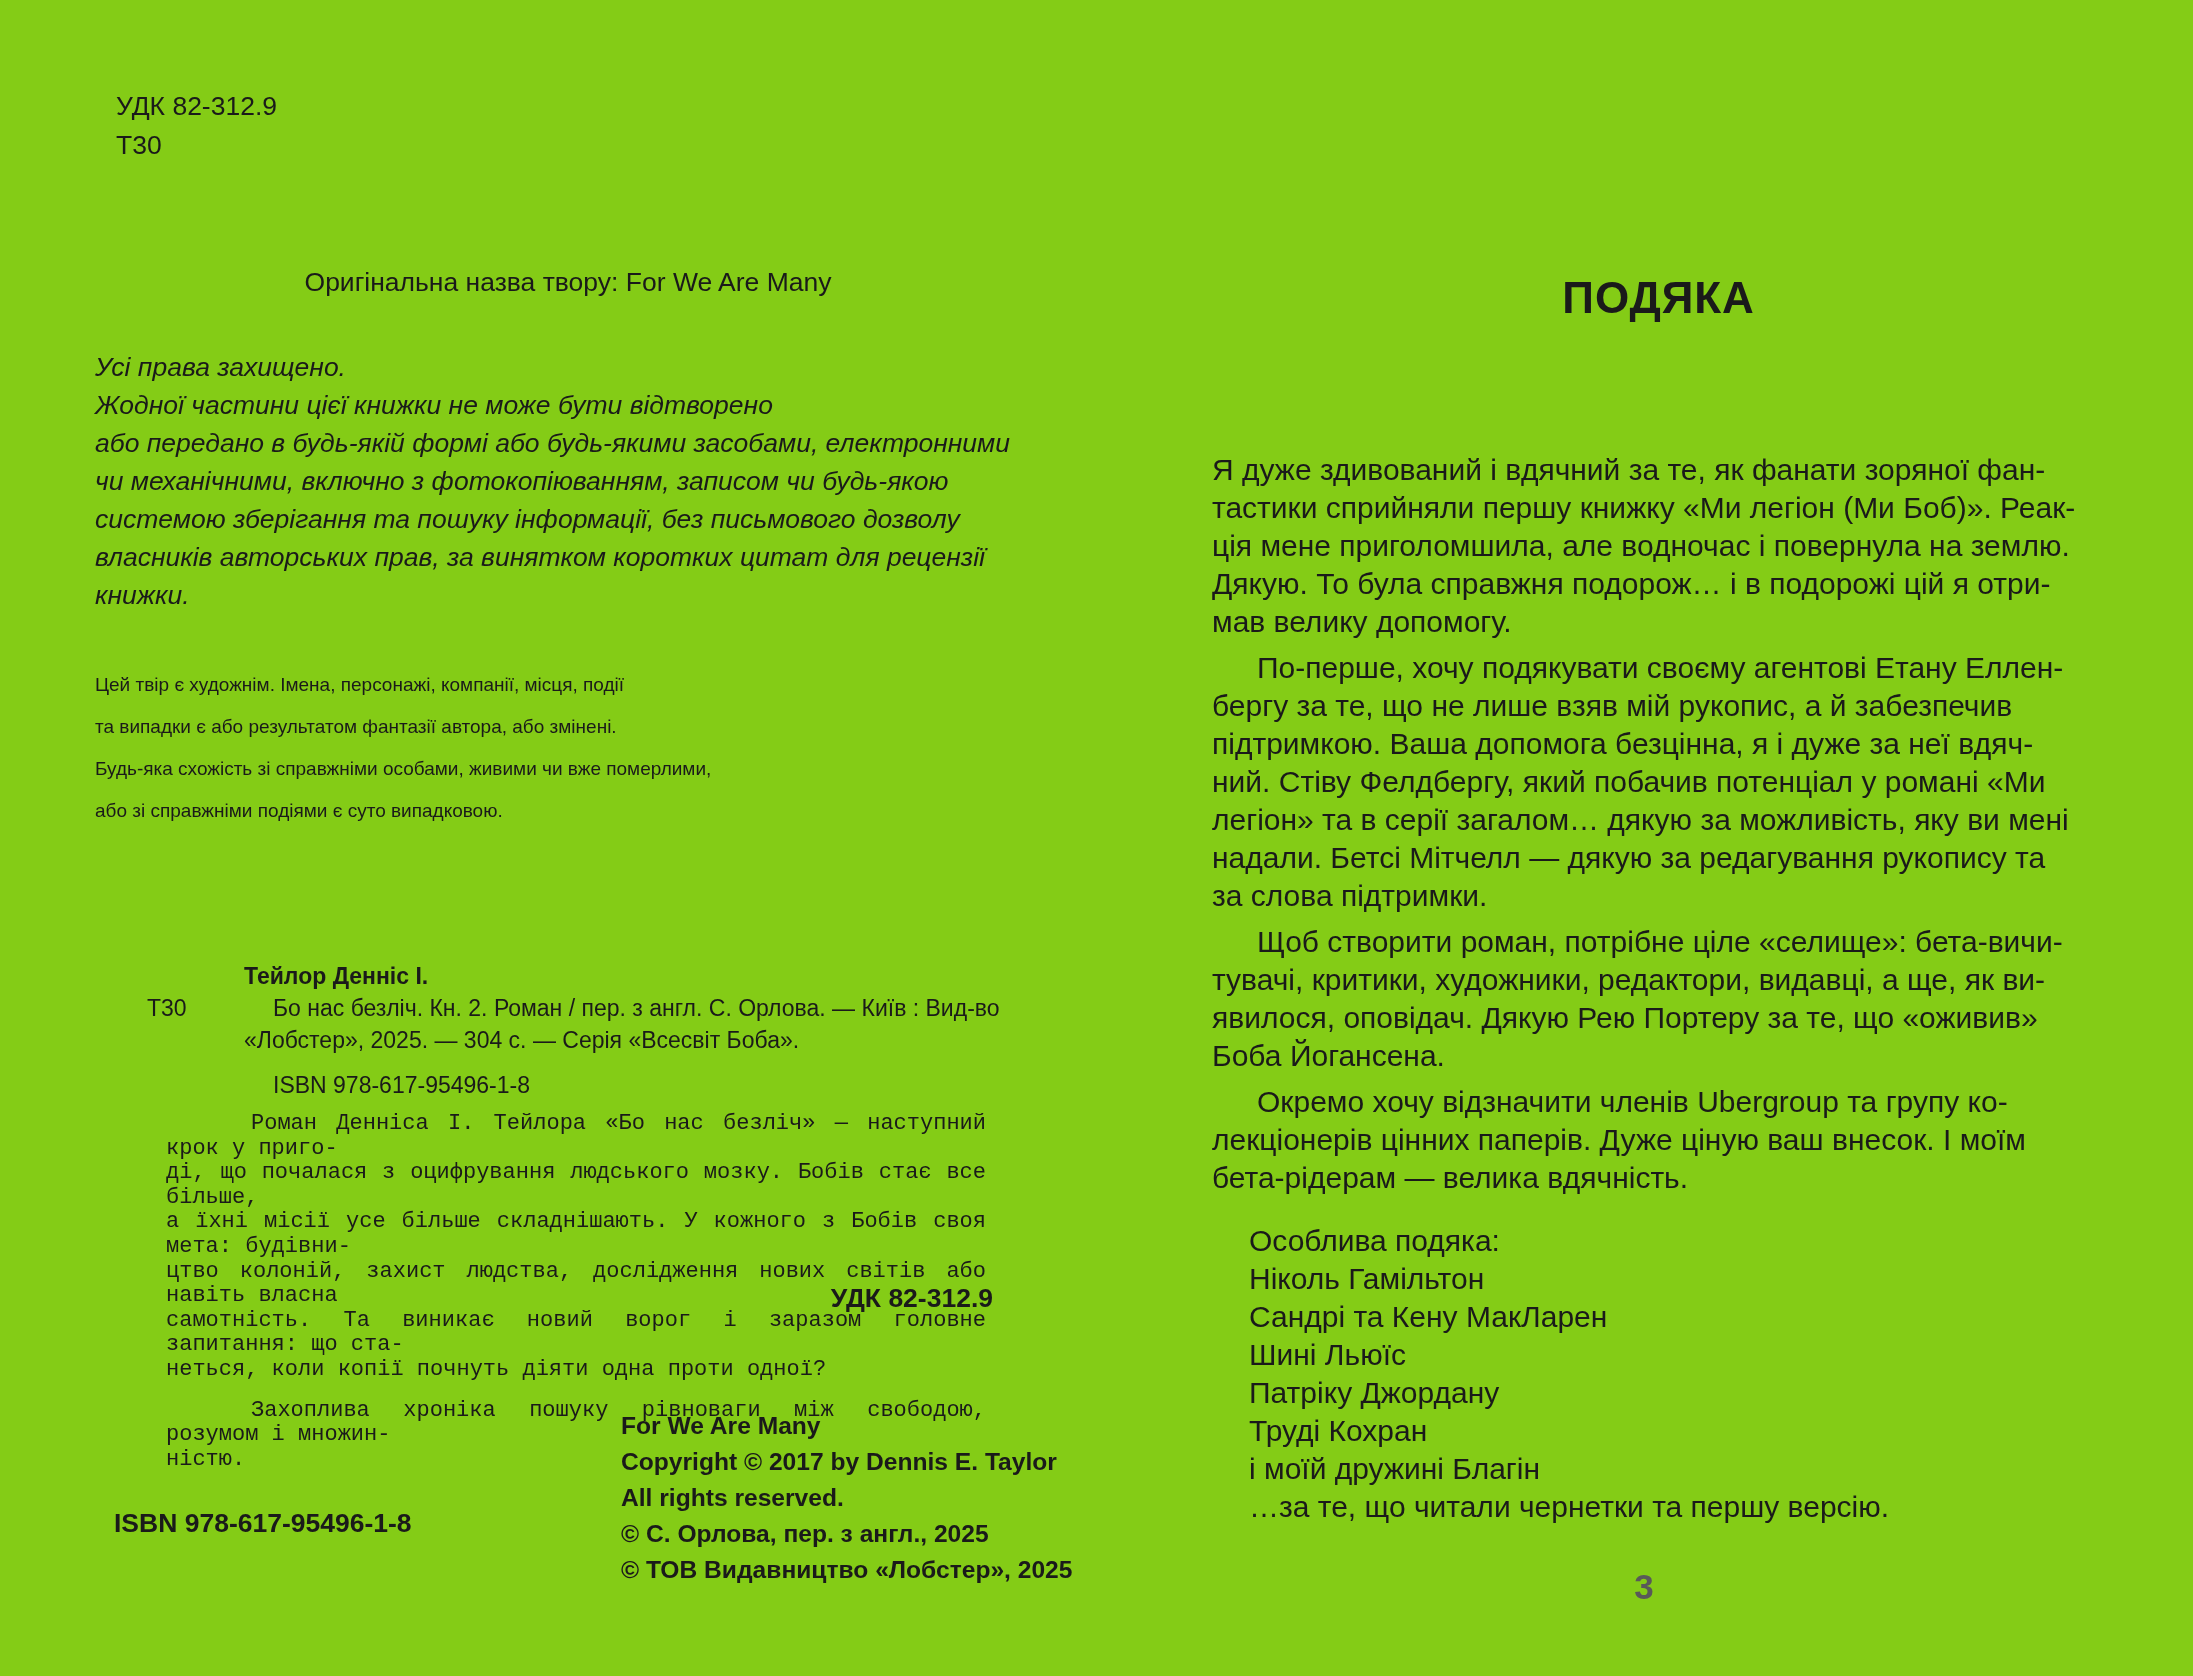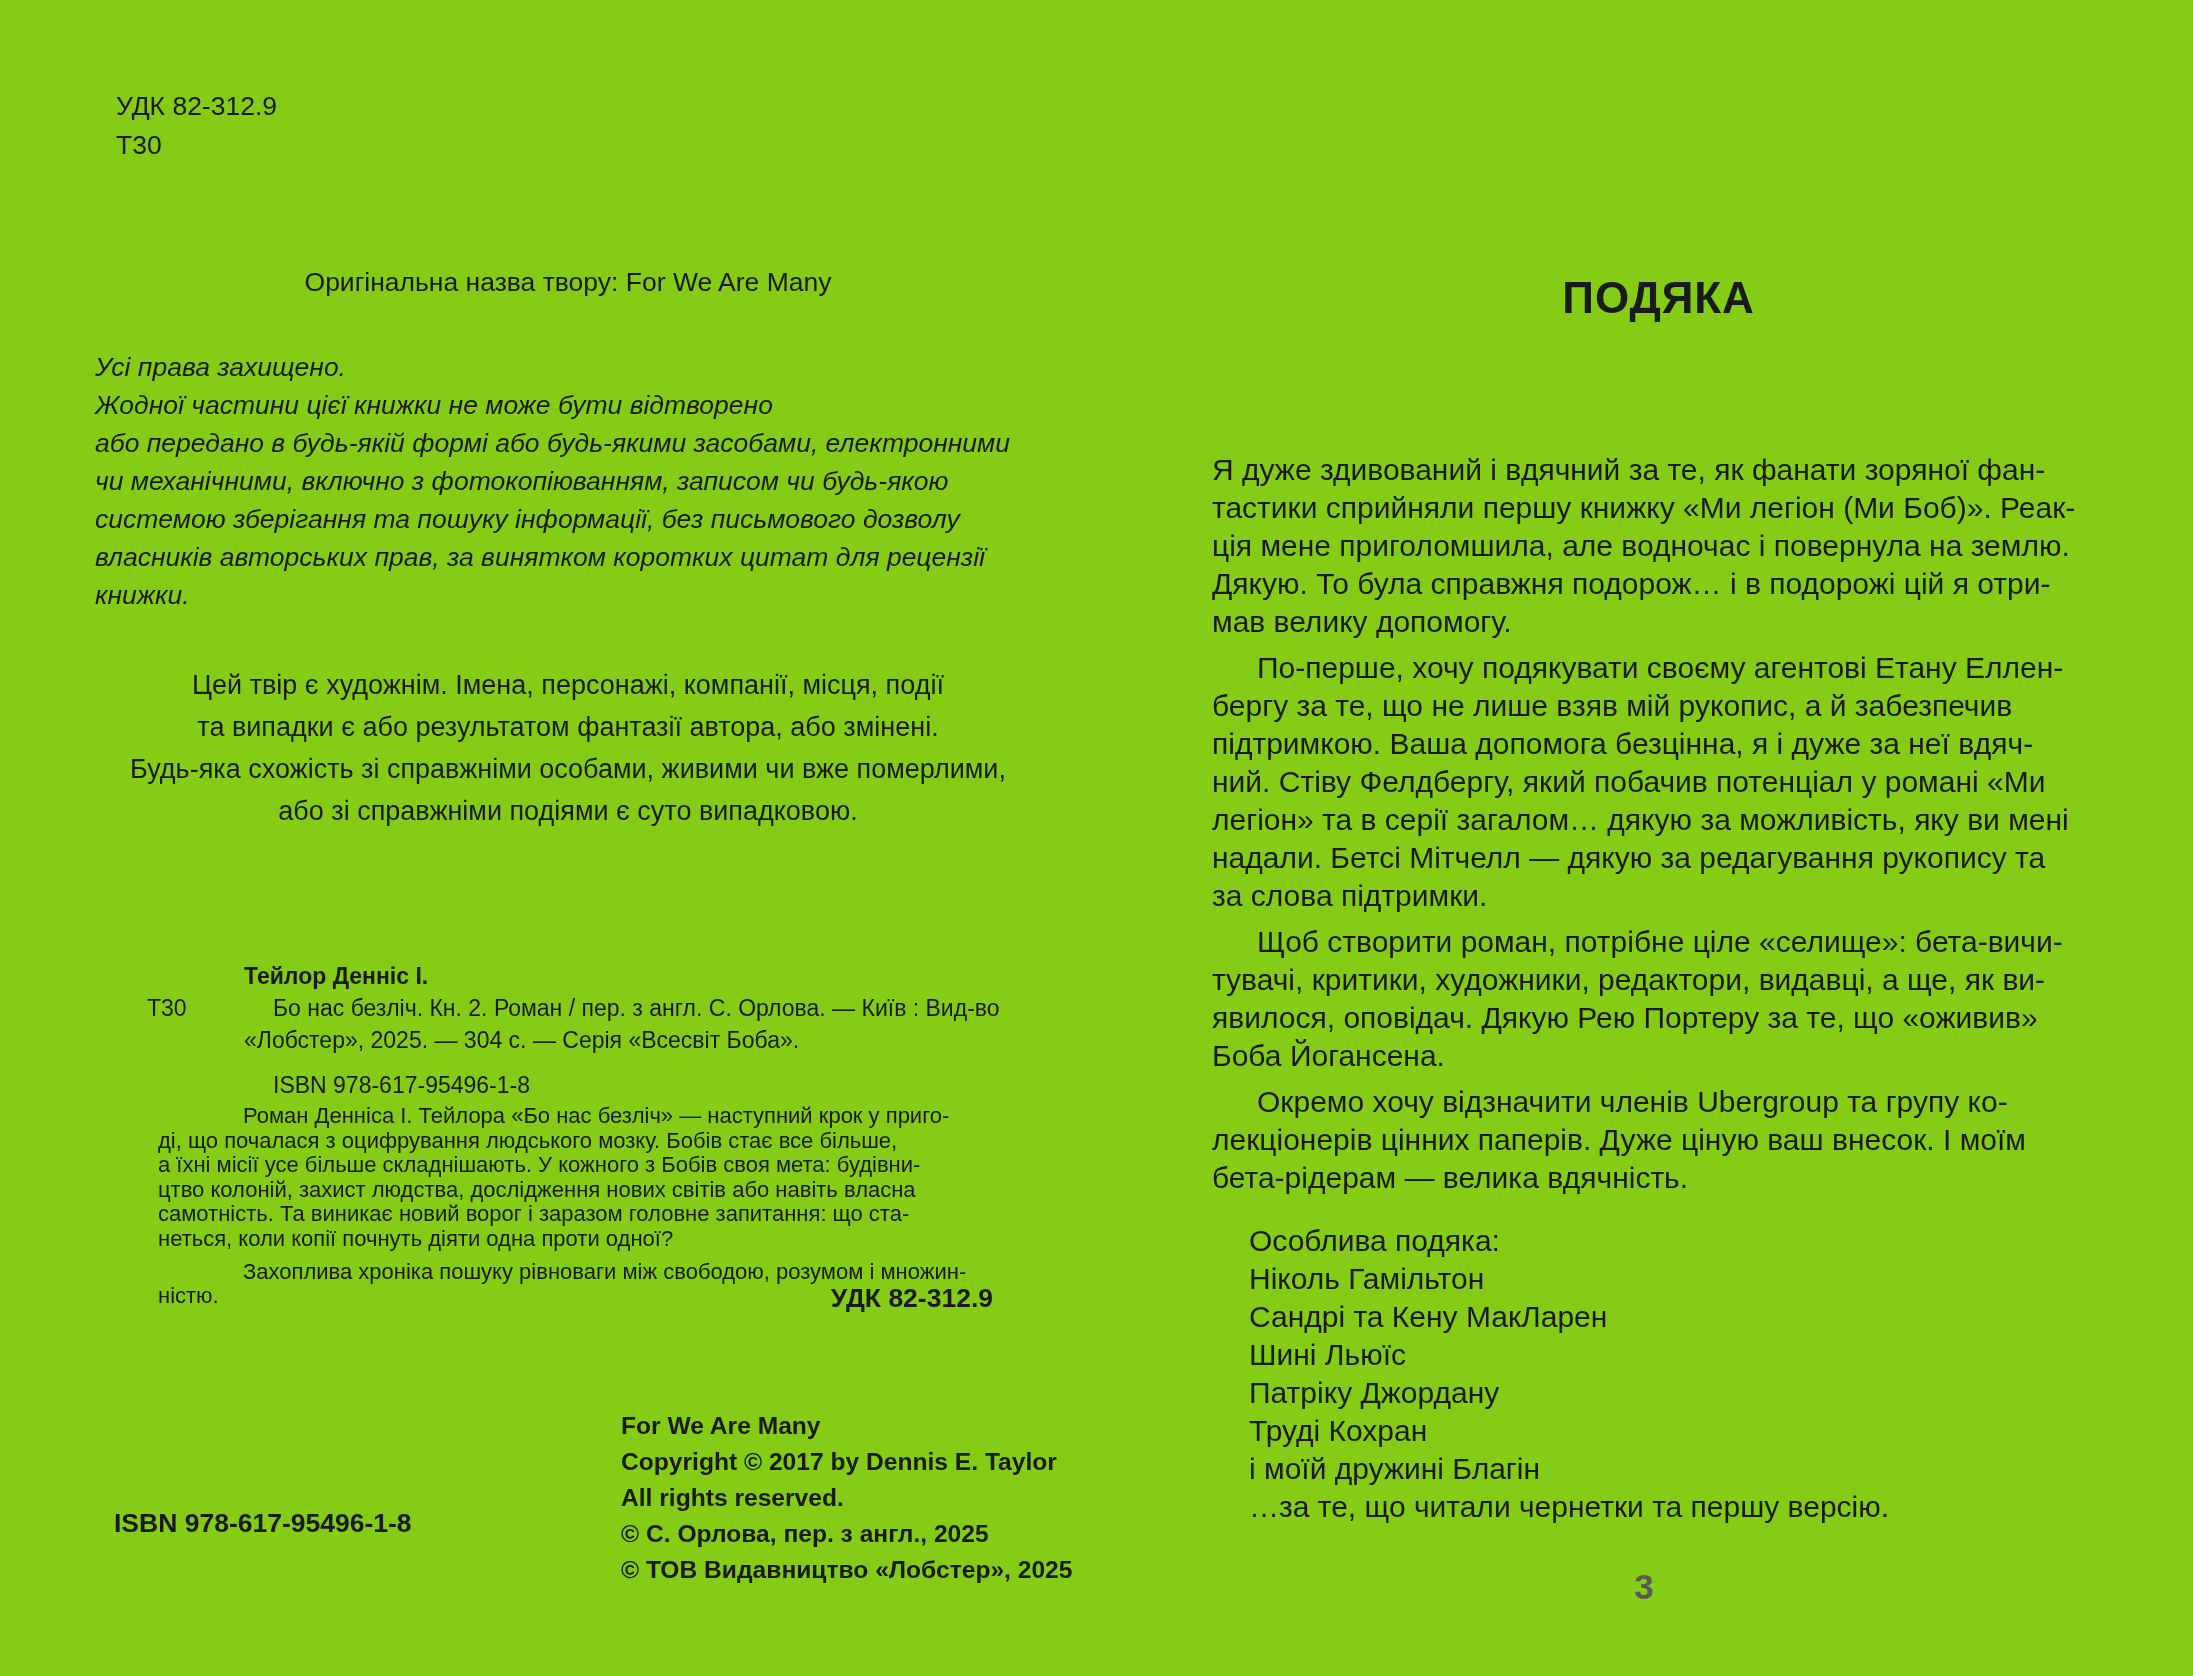--- a/index.html
+++ b/index.html
@@ -17,31 +17,31 @@
 
   
   #udc-top { left: 116px; top: 87px; font-size: 26.5px; line-height: 39px; }
   #orig-title { left: 9.5px; top: 267px; width: 1117px; text-align: center; font-size: 26.5px; }
   #rights-notice {
     left: 95px; top: 348px; width: 946px;
     font-style: italic; font-size: 26.5px; line-height: 38px;
   }
   #fiction-disclaimer {
     left: 95px; top: 664px; width: 946px;
-    text-align: center; font-size: 27px; line-height: 42px;
+    font-size: 19px; line-height: 42px;
   }
   #biblio { left: 147px; top: 960px; width: 909px; font-size: 23px; line-height: 32px; }
   .biblio-author { margin-left: 97px; font-weight: bold; }
   .biblio-row { position: relative; }
   .biblio-code { position: absolute; left: 0; top: 0; }
   .biblio-entry1 { display: block; margin-left: 126px; }
   .biblio-entry2 { margin-left: 97px; }
   .biblio-isbn { margin-left: 126px; margin-top: 13.2px; }
   #annotation { left: 150px; top: 1096px; width: 852px; font-size: 22px; line-height: 24.6px; text-align: justify; }
-  .annotation-p { text-indent: 85px; margin: 8px; }
+  .annotation-p { text-indent: 85px; margin: 16px; font-family: Liberation Mono, monospace; }
   #udc-bottom { left: 151px; top: 1283px; width: 842px; text-align: right; font-weight: bold; font-size: 26.5px; }
   #copyright-block { left: 621px; top: 1408px; font-size: 24.6px; line-height: 36px; font-weight: bold; }
   #isbn-bottom { left: 114px; top: 1508px; font-weight: bold; font-size: 26.5px; }
 
   
   #ack-heading {
     left: 1204px; top: 273px; width: 909px; text-align: center;
     font-size: 44px; font-weight: 800; letter-spacing: 0.9px;
   }
   #ack-body { left: 1204px; top: 443px; width: 913px; font-size: 30px; line-height: 38px; }

